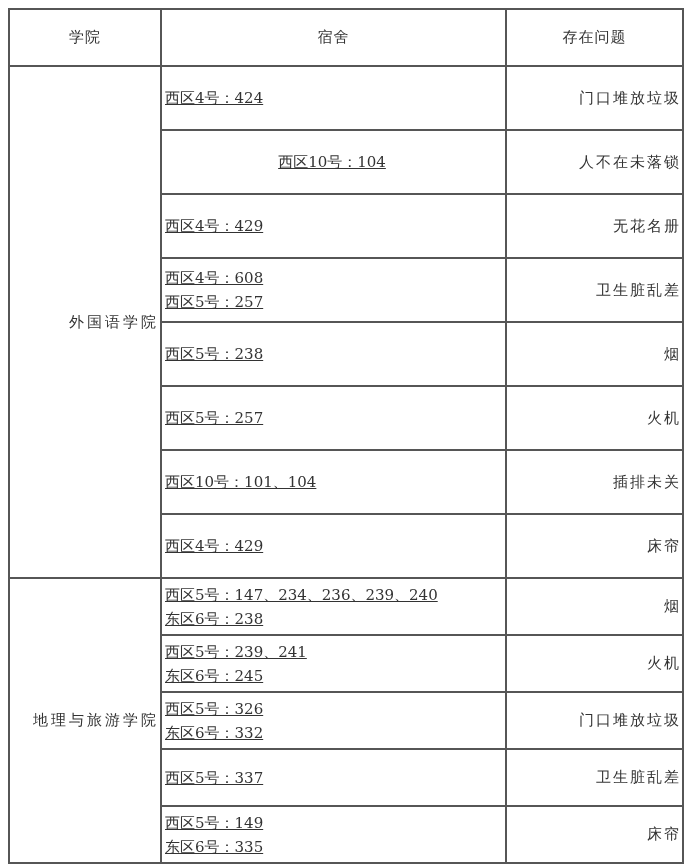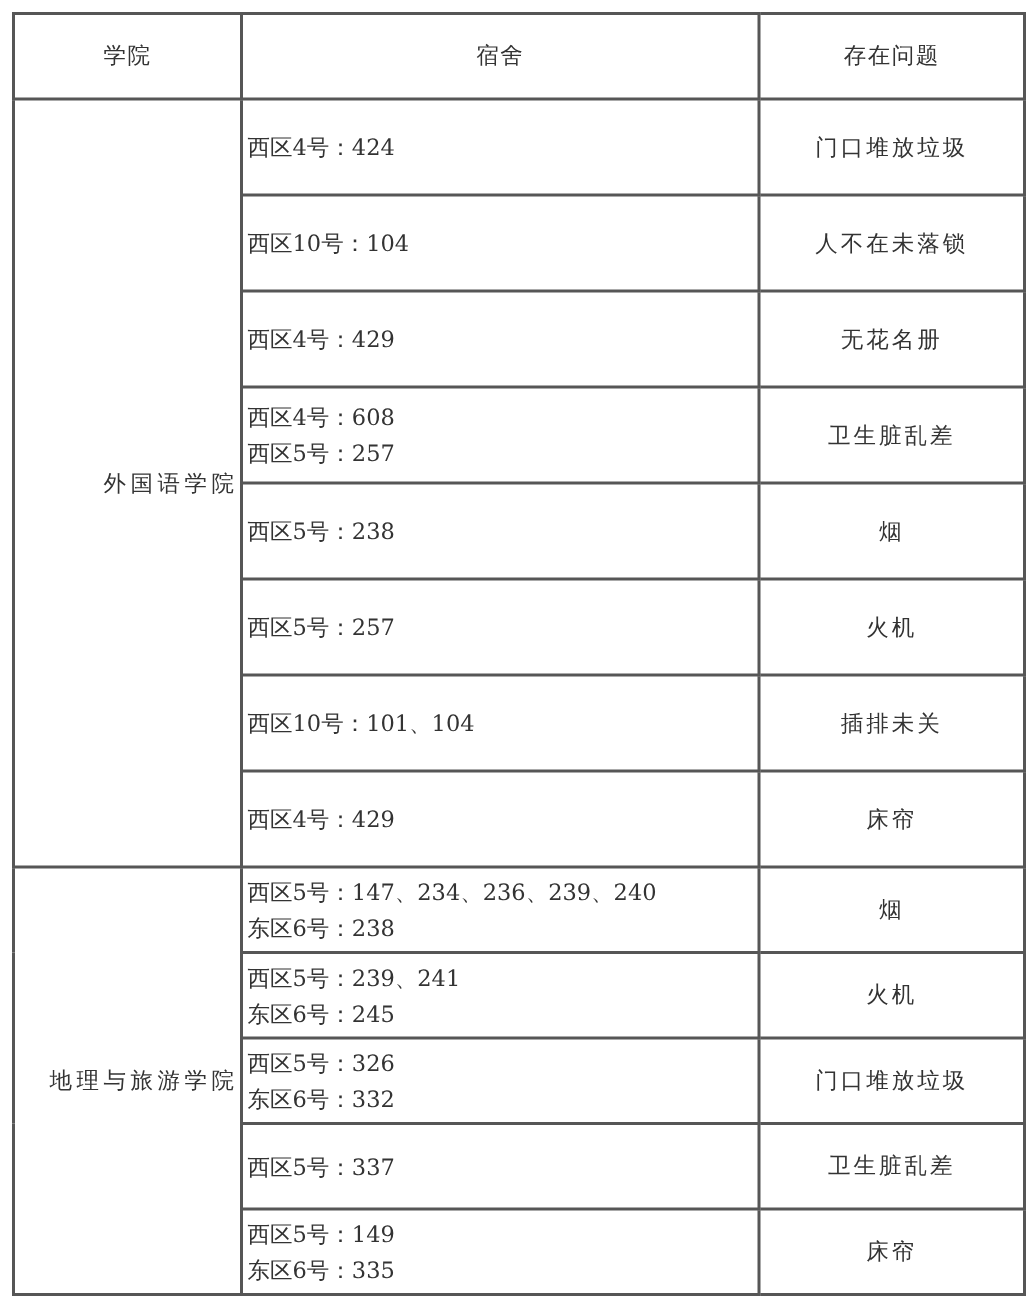--- a/index.html
+++ b/index.html
@@ -44,23 +44,24 @@
     letter-spacing: 3px;
   }
   td.dorm-cell {
     text-align: left;
     padding-left: 3px;
     padding-right: 6px;
   }
   .dorm-line {
     line-height: 24px;
     white-space: nowrap;
+    text-decoration: underline;
   }
   td.issue-cell {
-    text-align: center;
+    text-align: right;
     letter-spacing: 2px;
   }
 </style>
 </head>
 <body>
 
 <div class="page">
   <table class="inspection" style="color: rgb(51, 51, 51);">
     <colgroup>
       <col style="width:152px">
@@ -76,21 +77,21 @@
     </thead>
     <tbody>
         <tr class="g0">
           <td class="college-cell" rowspan="8" style="border-color: rgb(86, 86, 86);">外国语学院</td>
           <td class="dorm-cell" style="border-color: rgb(86, 86, 86);">
             <div class="dorm-line">西区4号：424</div>
           </td>
           <td class="issue-cell" style="border-color: rgb(86, 86, 86);">门口堆放垃圾</td>
         </tr>
         <tr class="g0">
-          <td class="dorm-cell" style="border-color: rgb(86, 86, 86);">
+          <td class="dorm-cell" style="border-color: rgb(86, 86, 86); text-align: center;">
             <div class="dorm-line">西区10号：104</div>
           </td>
           <td class="issue-cell" style="border-color: rgb(86, 86, 86);">人不在未落锁</td>
         </tr>
         <tr class="g0">
           <td class="dorm-cell" style="border-color: rgb(86, 86, 86);">
             <div class="dorm-line">西区4号：429</div>
           </td>
           <td class="issue-cell" style="border-color: rgb(86, 86, 86);">无花名册</td>
         </tr>

